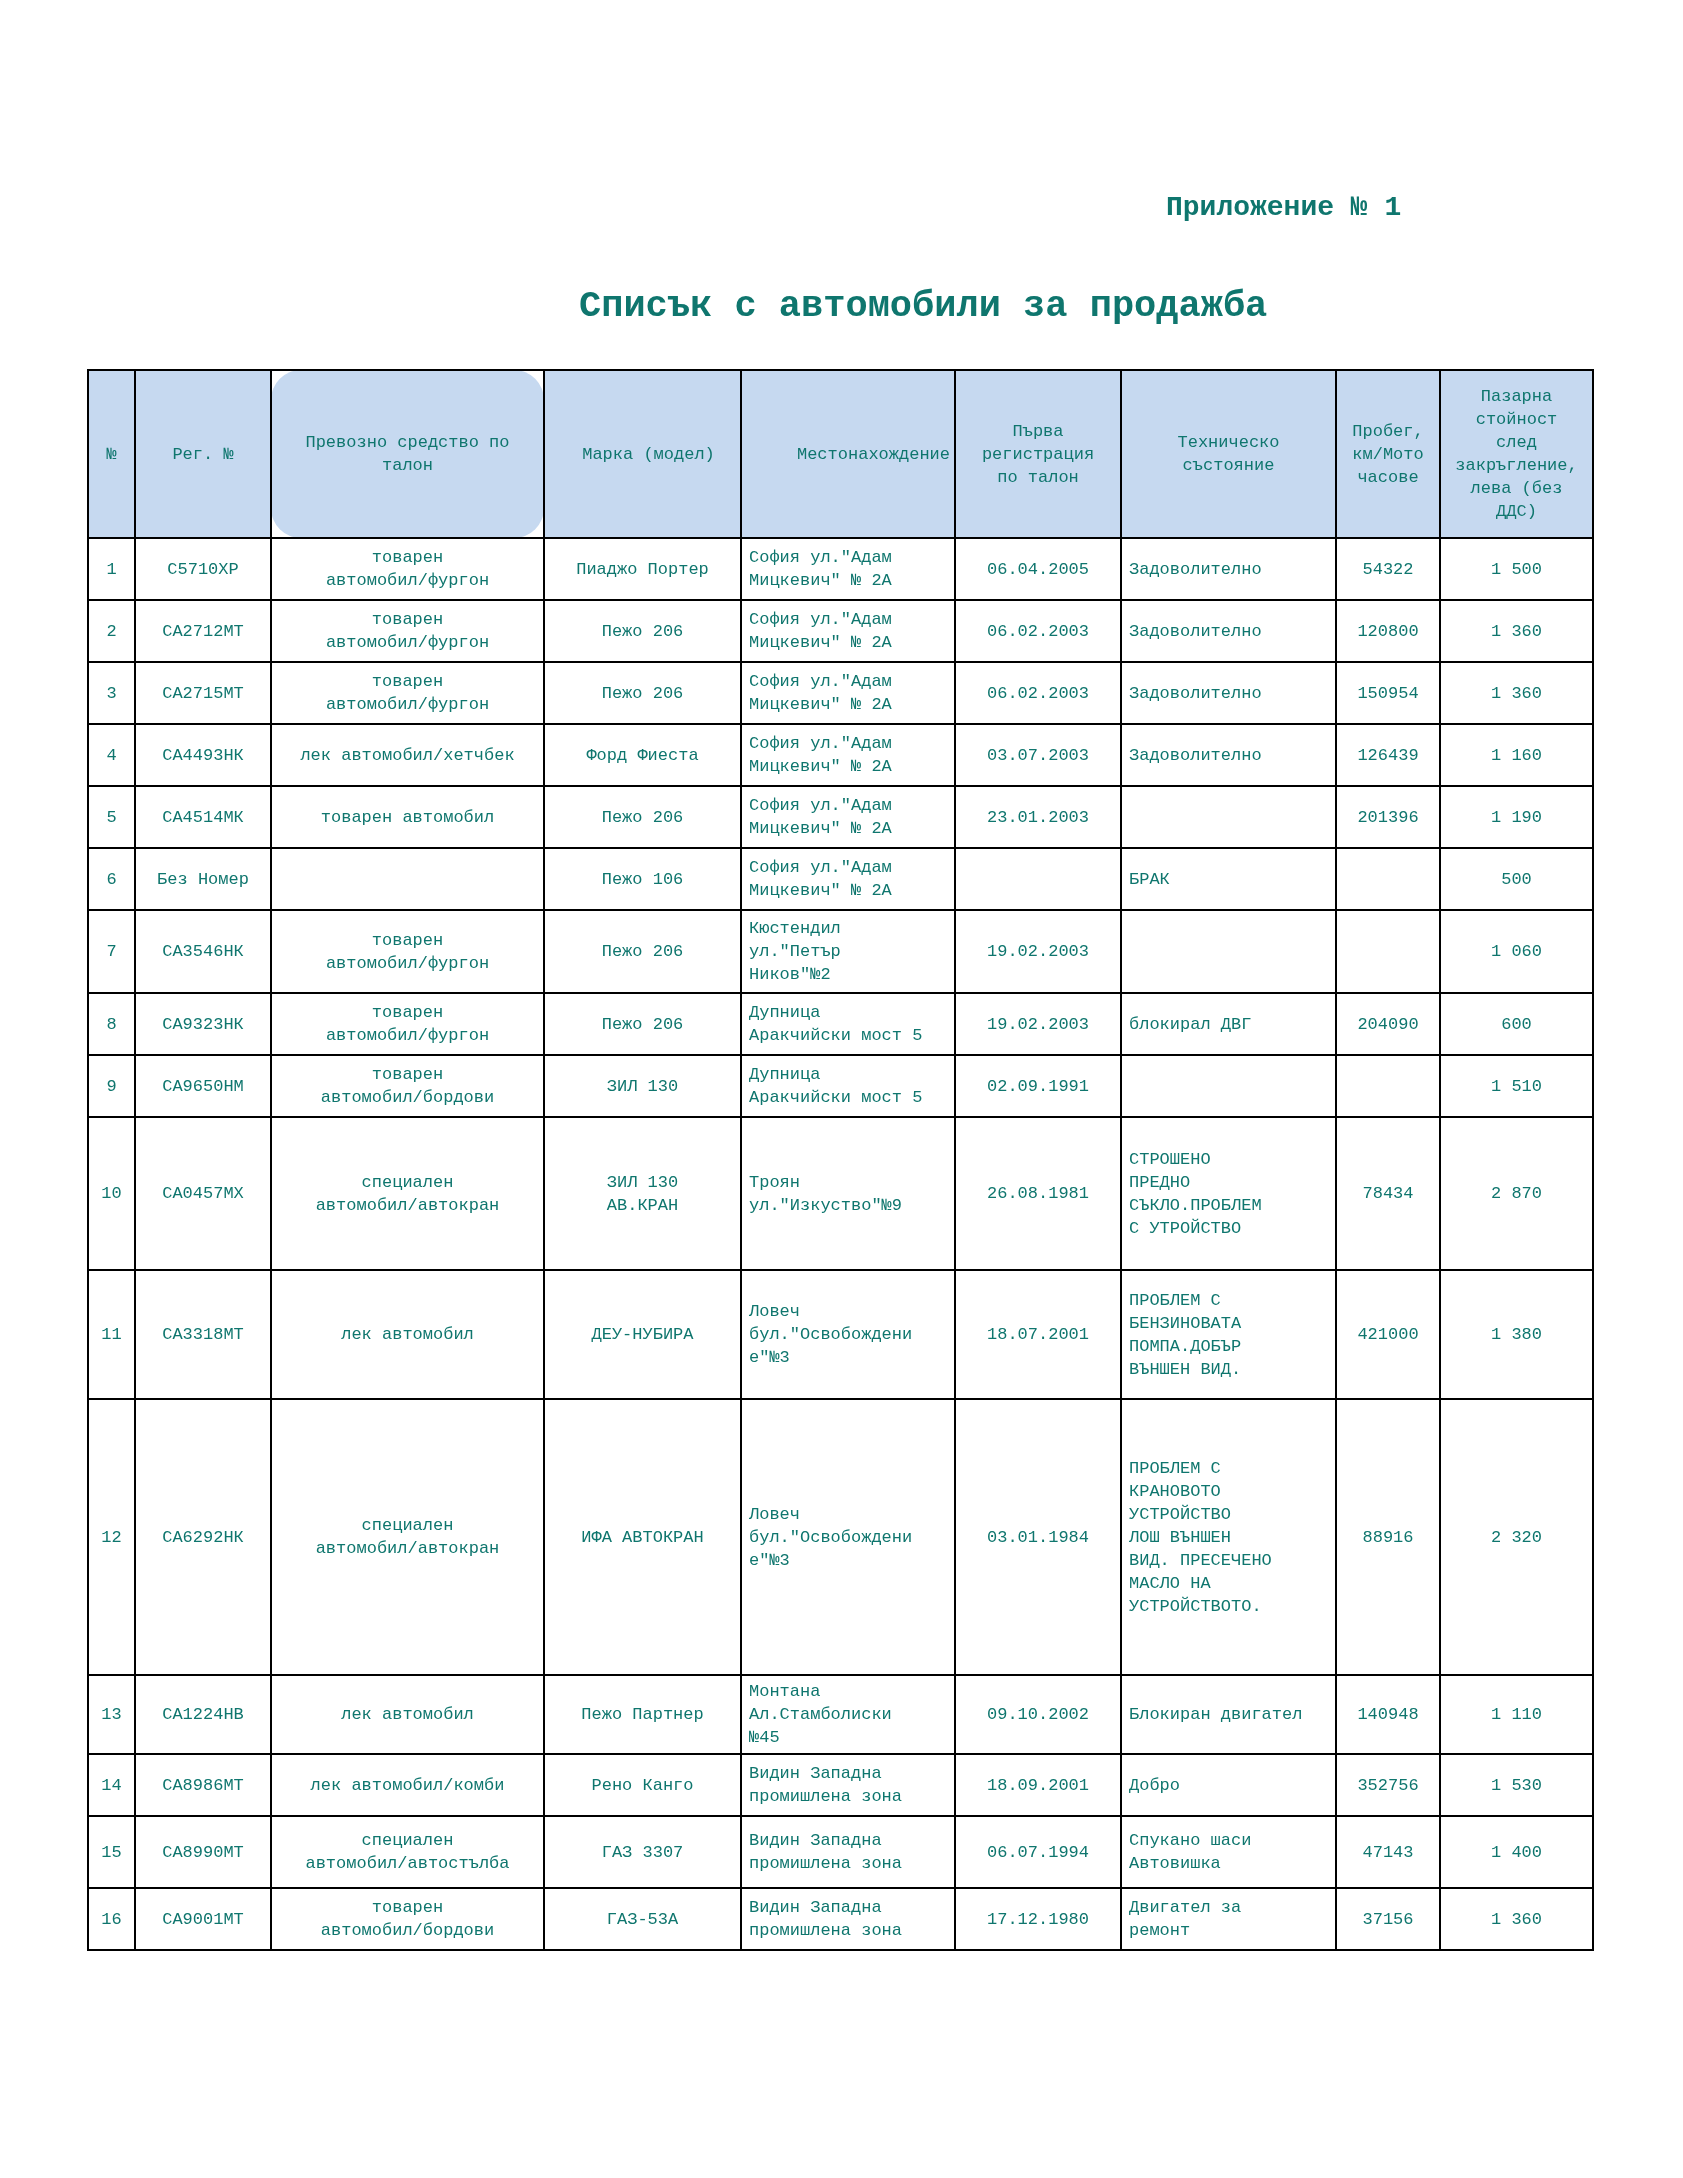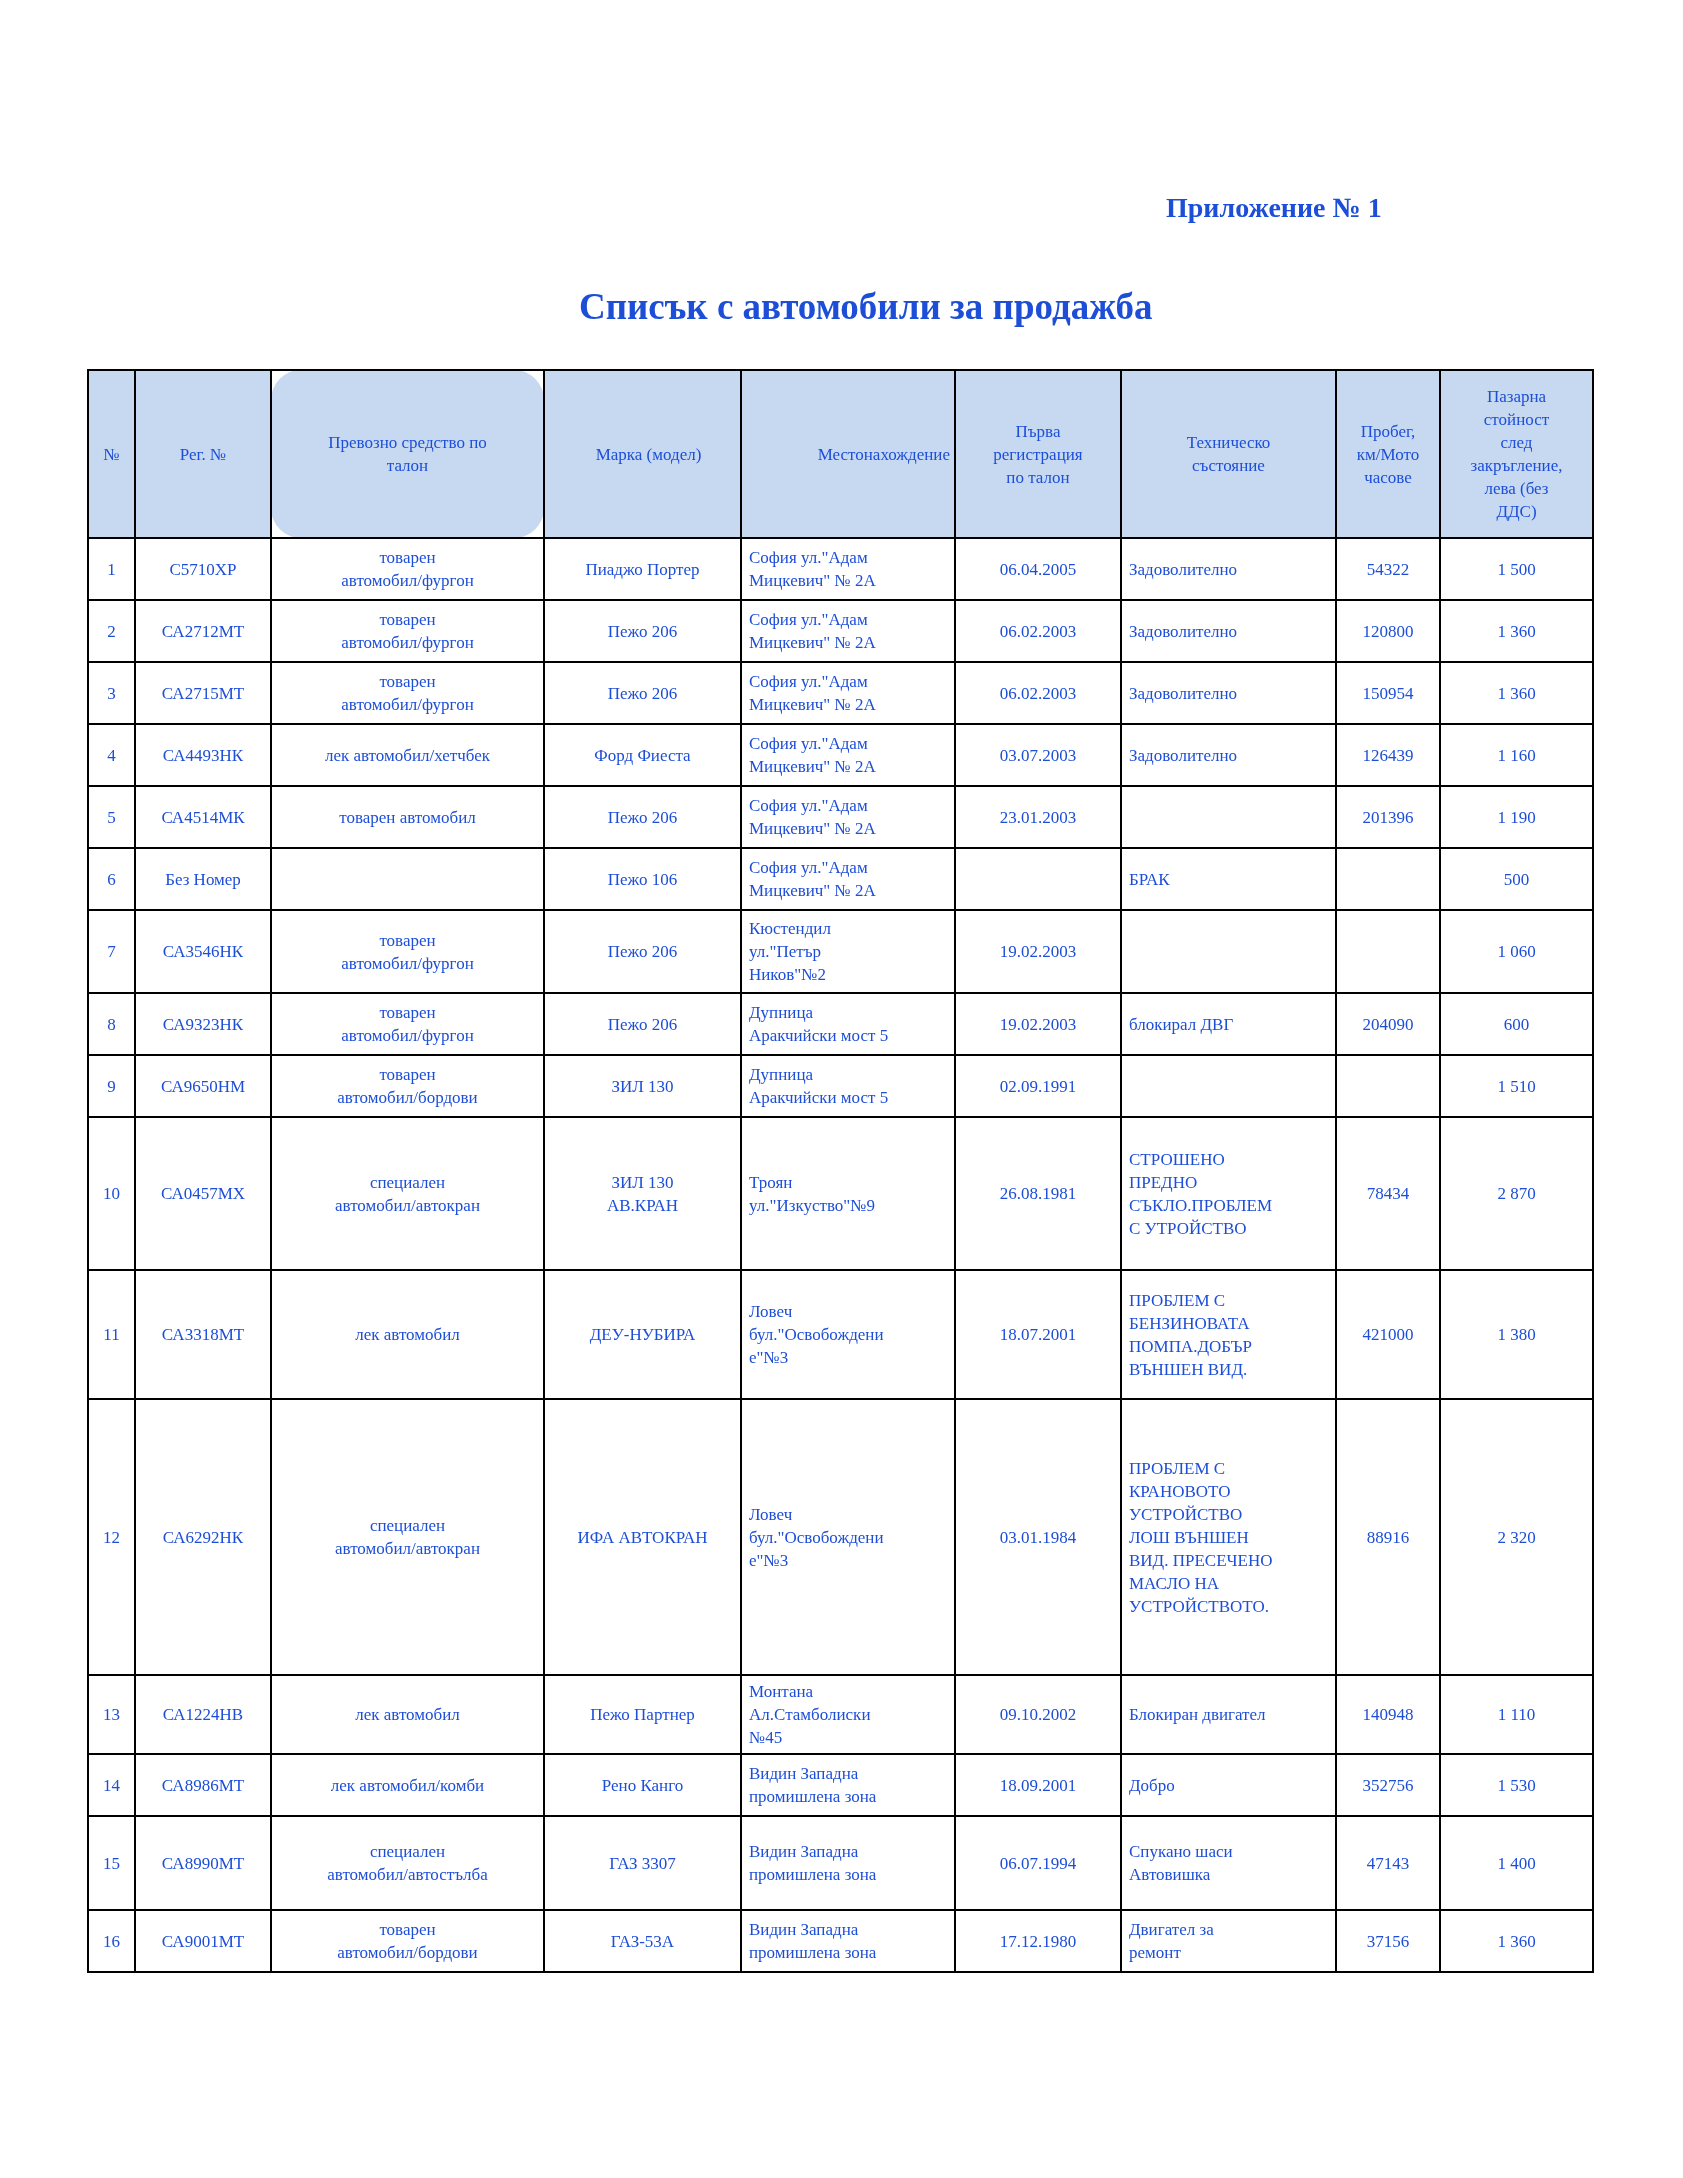--- a/index.html
+++ b/index.html
@@ -1,22 +1,22 @@
 <!DOCTYPE html>
 <html><head>
 <meta charset="utf-8">
 <style>
   html, body { margin:0; padding:0; background:#ffffff; }
   .page {
     position:relative;
     width:1683px;
     height:2178px;
     background:#ffffff;
-    font-family:Liberation Serif, serif;
-    color:#1d4ed8;
+    font-family:Liberation Mono, monospace;
+    color:#0f766e;
     overflow:hidden;
   }
   .annex-title {
     position:absolute;
     left:1166px;
     top:192px;
     font-size:28px;
     font-weight:bold;
     white-space:nowrap;
   }
@@ -47,21 +47,21 @@
     overflow:hidden;
     word-wrap:break-word;
   }
   .vehicles thead tr { height:168px; }
   .vehicles tbody tr { height:62px; }
   .vehicles tbody tr:nth-child(7)  { height:83px; }
   .vehicles tbody tr:nth-child(10) { height:153px; }
   .vehicles tbody tr:nth-child(11) { height:129px; }
   .vehicles tbody tr:nth-child(12) { height:276px; }
   .vehicles tbody tr:nth-child(13) { height:79px; }
-  .vehicles tbody tr:nth-child(15) { height:94px;padding-left:36px; }
+  .vehicles tbody tr:nth-child(15) { height:72px;padding-left:36px; }
   
   .vehicles tbody td:nth-child(5),
   .vehicles tbody td:nth-child(7) { text-align:left; padding-left:7px; padding-right:5px; }
 </style>
 </head>
 <body>
 
 <div class="page">
 
   <div class="annex-title">Приложение № 1</div>

